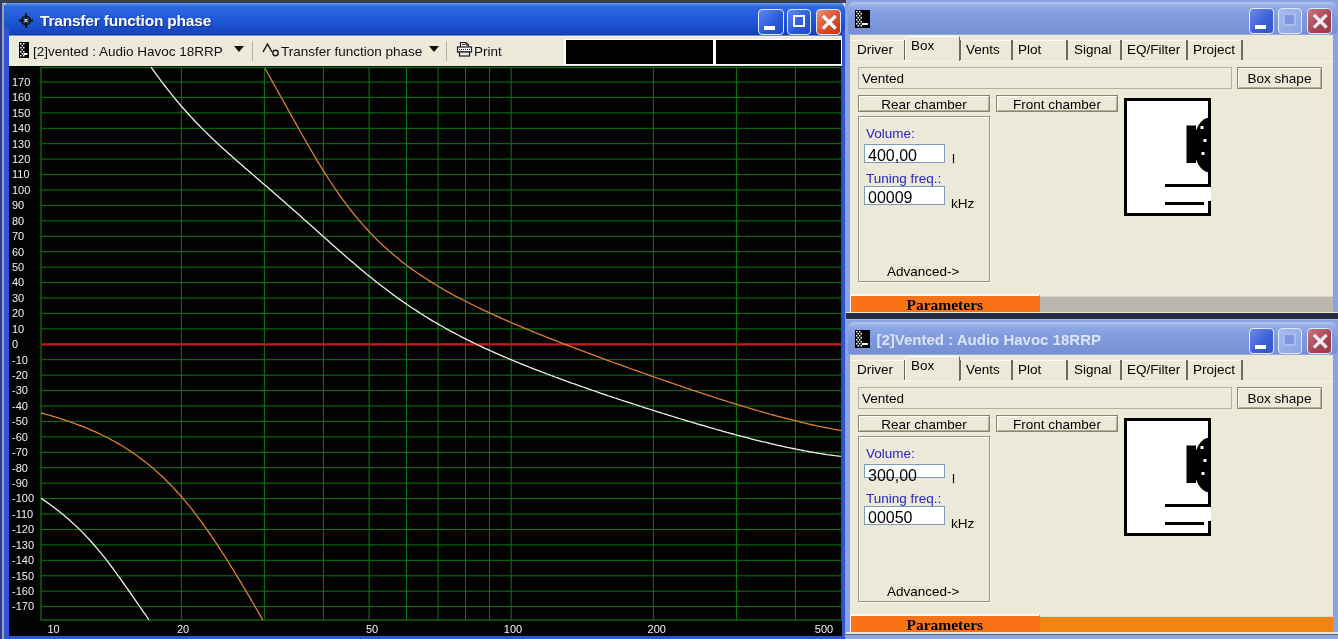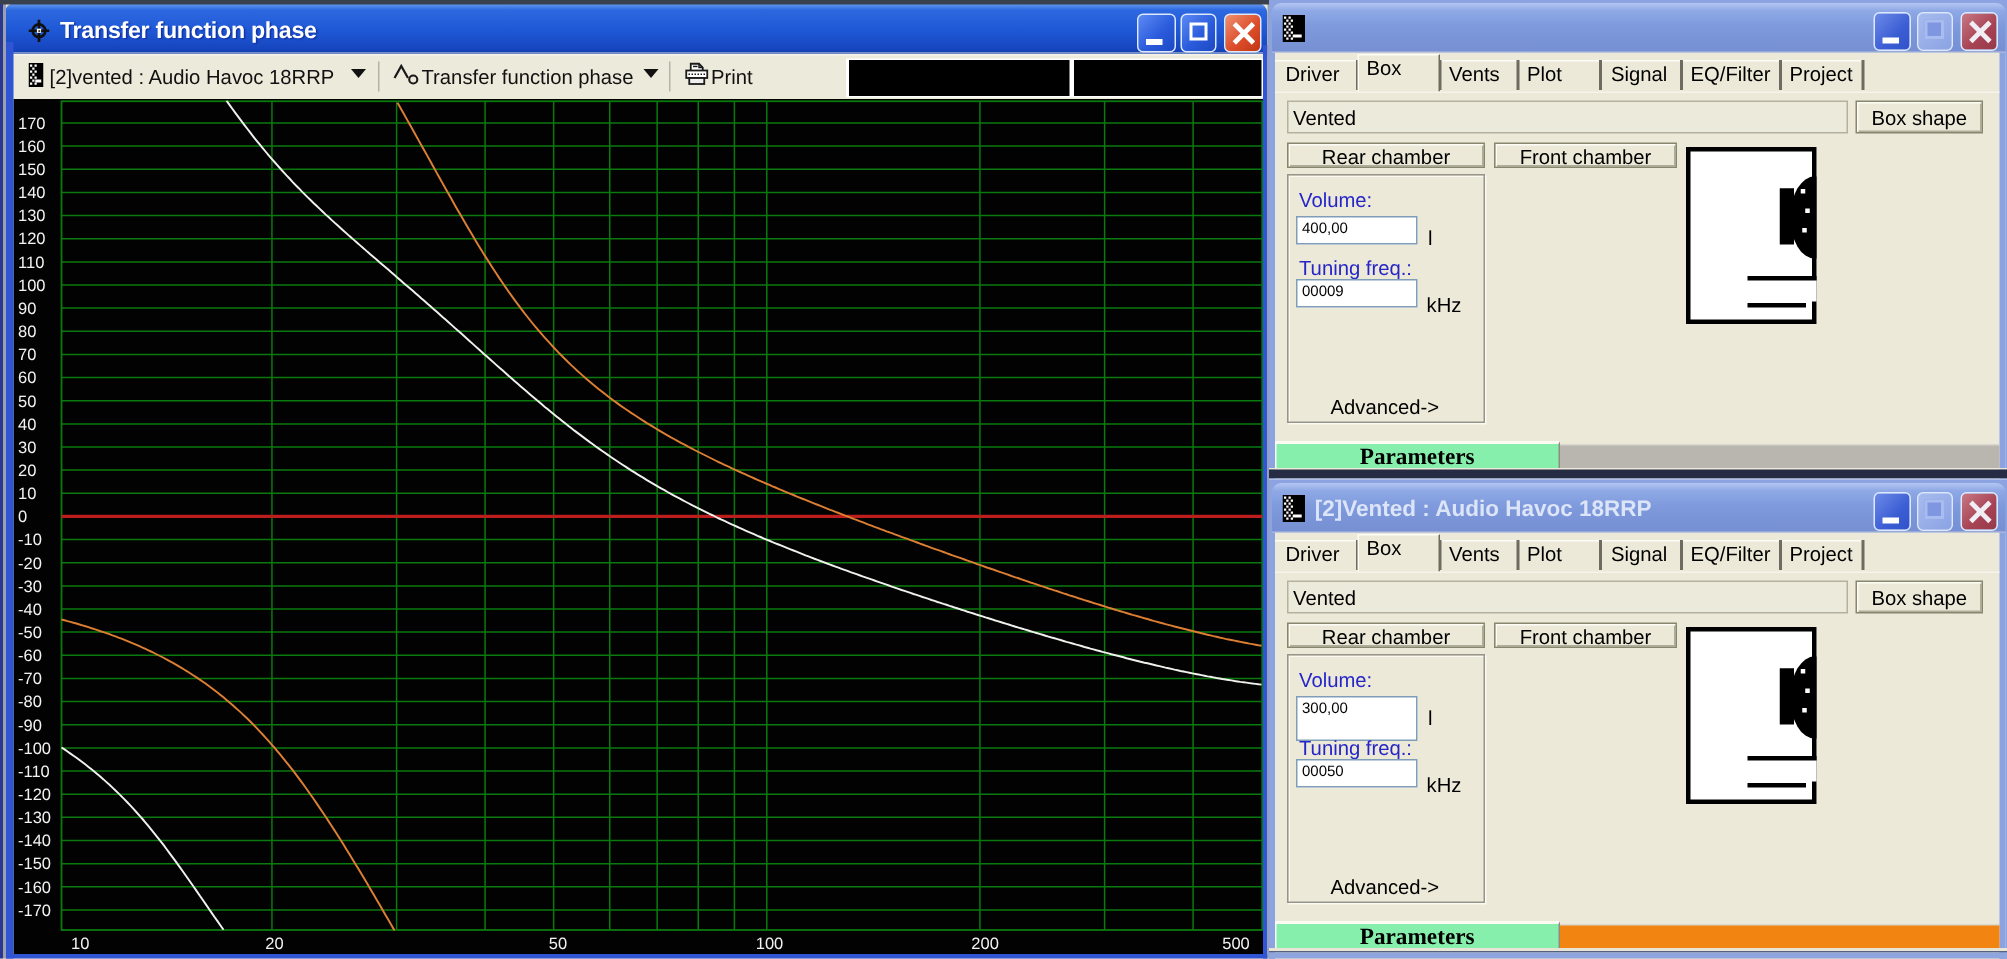--- a/index.html
+++ b/index.html
@@ -36,23 +36,23 @@
 .pmax{left:430px;width:24px;background:linear-gradient(135deg,#a7bbee,#8ba3e4)}
 .pmaxsq{position:absolute;left:4px;top:4px;width:13px;height:13px;border:2px solid #a8bcf0;background:#7e97e0}
 .pcls{left:459px;width:25px;background:linear-gradient(135deg,#c87884,#a64253 60%,#97394a)}
 .pbody{left:1.5px;top:35px;width:489px;height:285px;background:#ece9d8;border-left:2px solid #8ba3e0;border-right:4px solid #8ba3e0}
 .tabsep{top:5px;width:1.5px;height:19.5px;background:#6e6c60}
 .tabtxt{font-size:13.5px;color:#000}
 .field{background:#eceadb;border:1px solid #b4b1a0;font-size:13.5px;padding-left:3px;color:#000}
 .btn3{background:#ece9d8;border:1px solid #87866f;box-shadow:inset 1px 1px 0 #fdfcf5,inset -1px -1px 0 #b0ad9a;font-size:13.5px;text-align:center;color:#000}
 .gbox{border:1px solid #97948a;box-shadow:1px 1px 0 #fbfaf2,inset 1px 1px 0 #fbfaf2}
 .blab{color:#2626c8;font-size:13.5px}
-.inp{background:#fff;border:1px solid #7f9db9;font-size:10px;padding:1.5px 0 0 3px;color:#000}
+.inp{background:#fff;border:1px solid #7f9db9;font-size:16px;padding:1.5px 0 0 3px;color:#000}
 .unit{font-size:13.5px;color:#000}
-.parbar-l{background:#86efac;border-top:2px solid #fbfaf4;border-right:1px solid #8f8d7f;border-left:1px solid #fbfaf4}
+.parbar-l{background:#f97316;border-top:2px solid #fbfaf4;border-right:1px solid #8f8d7f;border-left:1px solid #fbfaf4}
 .parbar-l span{font-family:"Liberation Serif",serif;font-weight:bold;font-size:15.5px}
 .parbar-r{background:#b8b6ae;border-top:1px solid #d8d6ce}
 .diag{background:#fff;border:3px solid #000}
 </style></head><body>
 <div class="abs" id="lw">
     <div class="abs" id="ltitle">
       <svg style="position:absolute;left:16px;top:11px" width="14" height="15" viewBox="0 0 14 15">
         <path d="M7,0 V15 M0,7.5 H14" stroke="#101010" stroke-width="1.8"></path>
         <circle cx="7" cy="7.5" r="4.2" fill="none" stroke="#101010" stroke-width="1.8"></circle>
         <rect x="5.6" y="6.1" width="2.8" height="2.8" fill="#f8f8e8"></rect>
@@ -315,21 +315,21 @@
       <div class="abs tabtxt" style="left:224.5px;top:7px">Signal</div>
       <div class="abs tabtxt" style="left:277.5px;top:7px">EQ/Filter</div>
       <div class="abs tabtxt" style="left:343.5px;top:7px">Project</div>
       <div class="abs" style="left:0;top:25.5px;width:483px;height:0;border-top:1px solid #f6f4ea"></div>
       <div class="abs field" style="left:8.5px;top:32px;width:374px;height:21.5px;padding-top:2.5px">Vented</div>
       <div class="abs btn3" style="left:387.5px;top:31.5px;width:85px;height:22.5px;padding-top:3px">Box shape</div>
       <div class="abs btn3" style="left:8.5px;top:59.5px;width:132px;height:17px;padding-top:1px">Rear chamber</div>
       <div class="abs btn3" style="left:146.5px;top:59.5px;width:122px;height:17px;padding-top:1px">Front chamber</div>
       <div class="abs gbox" style="left:8.5px;top:81px;width:132px;height:166px"></div>
       <div class="abs blab" style="left:16.5px;top:91px">Volume:</div>
-      <div class="abs inp" style="left:14.5px;top:109px;width:81px;height:30px">300,00</div>
+      <div class="abs inp" style="left:14.5px;top:109px;width:81px;height:14px">300,00</div>
       <div class="abs unit" style="left:102.5px;top:115.5px">l</div>
       <div class="abs blab" style="left:16.5px;top:136px">Tuning freq.:</div>
       <div class="abs inp" style="left:14.5px;top:151px;width:81px;height:18.5px">00050</div>
       <div class="abs unit" style="left:101.5px;top:160.5px">kHz</div>
       <div class="abs" style="left:37.5px;top:228.5px;font-size:13.5px">Advanced-&gt;</div>
       <div class="abs diag" style="left:274.5px;top:63px;width:87px;height:118px"></div>
       <svg style="position:absolute;left:334.0px;top:81.5px" width="27" height="56" viewBox="0 0 27 56">
         <ellipse cx="26" cy="28" rx="16.5" ry="27.5" fill="#000"></ellipse>
         <rect x="2.5" y="8.5" width="9.5" height="37.5" fill="#000"></rect>
         <rect x="16.5" y="9" width="3" height="3" fill="#fff"></rect>

